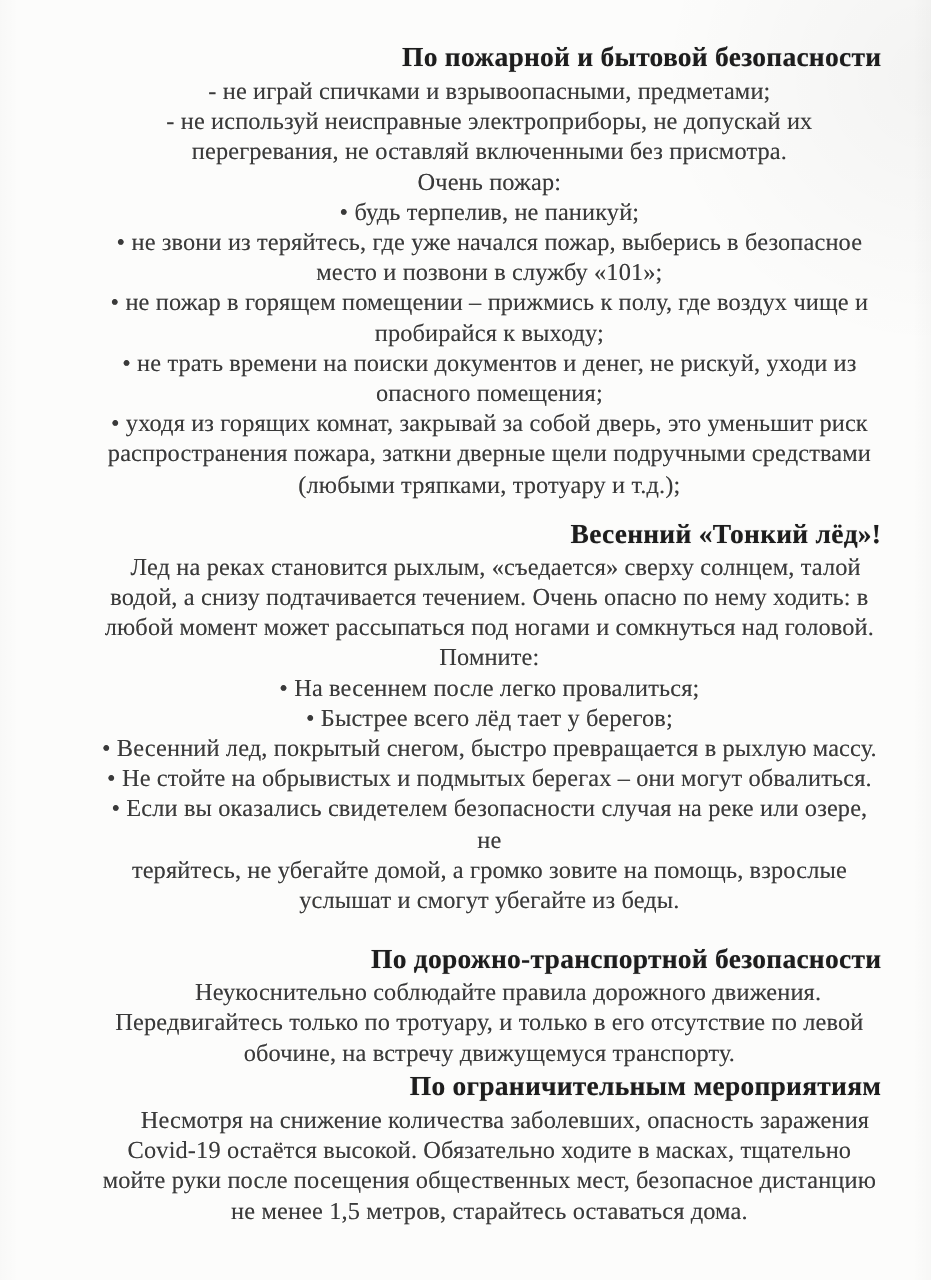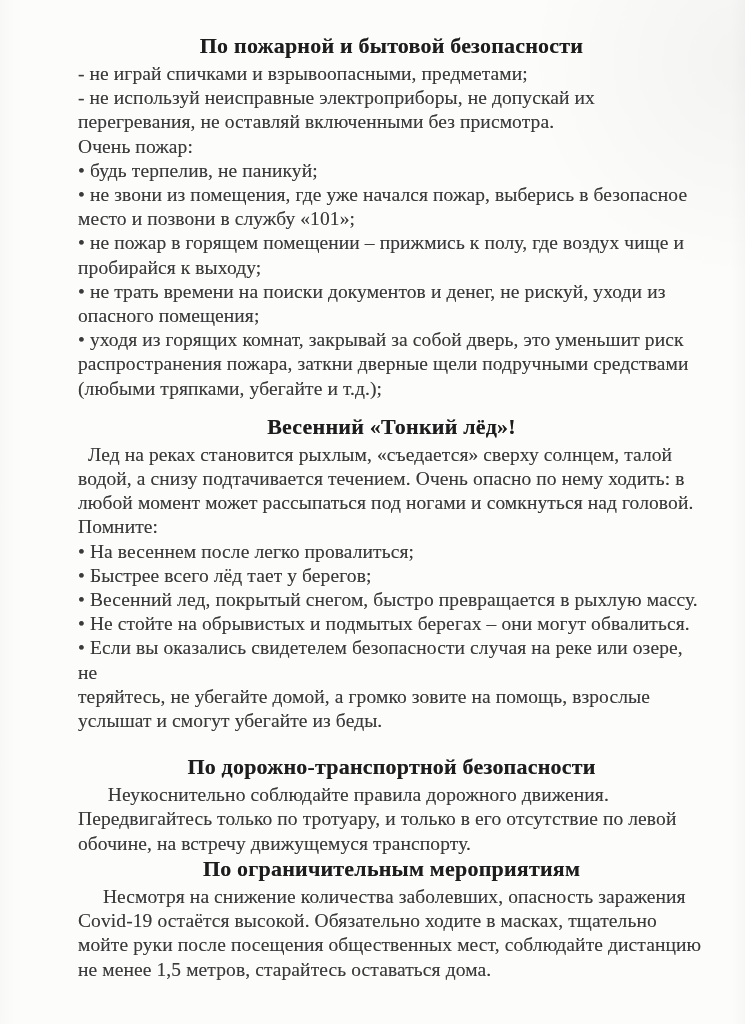--- a/index.html
+++ b/index.html
@@ -23,26 +23,26 @@
       radial-gradient(circle at 100% 6%, rgba(0,0,0,0.035), rgba(0,0,0,0) 18%),
       linear-gradient(90deg, rgba(0,0,0,0.015) 0%, rgba(0,0,0,0) 2%, rgba(0,0,0,0) 98%, rgba(0,0,0,0.02) 100%),
       #fcfcfb;
   }
   .sec { margin: 0; }
   .sec-heading {
     margin: 0 0 3px 0;
     font-size: 22px;
     line-height: 26px;
     font-weight: bold;
-    text-align: center;
+    text-align: right;
     color: #1d1d1d;
     letter-spacing: 0.2px;
     text-shadow: 0 0 0.6px rgba(40,40,40,0.55);
   }
-  .sec-body { margin: 0; }
+  .sec-body { margin: 0; text-align: center; }
   .line {
     font-size: 19.5px;
     line-height: 24.2px;
     color: #3a3a3a;
     white-space: pre-wrap;
     text-shadow: 0 0 0.5px rgba(90,90,90,0.55);
     letter-spacing: 0.1px;
   }
   .sec-ice   { margin-top: 13px; }
   .sec-road  { margin-top: 21px; }
@@ -54,29 +54,29 @@
 <div class="page">
 
   <section class="sec sec-fire">
     <h2 class="sec-heading">По пожарной и бытовой безопасности</h2>
     <div class="sec-body">
         <div class="line">- не играй спичками и взрывоопасными, предметами;</div>
         <div class="line">- не используй неисправные электроприборы, не допускай их</div>
         <div class="line">перегревания, не оставляй включенными без присмотра.</div>
         <div class="line">Очень пожар:</div>
         <div class="line">• будь терпелив, не паникуй;</div>
-        <div class="line">• не звони из помещения, где уже начался пожар, выберись в безопасное</div>
+        <div class="line">• не звони из теряйтесь, где уже начался пожар, выберись в безопасное</div>
         <div class="line">место и позвони в службу «101»;</div>
         <div class="line">• не пожар в горящем помещении – прижмись к полу, где воздух чище и</div>
         <div class="line">пробирайся к выходу;</div>
         <div class="line">• не трать времени на поиски документов и денег, не рискуй, уходи из</div>
         <div class="line">опасного помещения;</div>
         <div class="line">• уходя из горящих комнат, закрывай за собой дверь, это уменьшит риск</div>
         <div class="line">распространения пожара, заткни дверные щели подручными средствами</div>
-        <div class="line">(любыми тряпками, убегайте и т.д.);</div>
+        <div class="line">(любыми тряпками, тротуару и т.д.);</div>
       </div>
   </section>
 
   <section class="sec sec-ice">
     <h2 class="sec-heading">Весенний «Тонкий лёд»!</h2>
     <div class="sec-body">
         <div class="line">  Лед на реках становится рыхлым, «съедается» сверху солнцем, талой</div>
         <div class="line">водой, а снизу подтачивается течением. Очень опасно по нему ходить: в</div>
         <div class="line">любой момент может рассыпаться под ногами и сомкнуться над головой.</div>
         <div class="line">Помните:</div>
@@ -97,18 +97,18 @@
         <div class="line">Передвигайтесь только по тротуару, и только в его отсутствие по левой</div>
         <div class="line">обочине, на встречу движущемуся транспорту.</div>
       </div>
   </section>
 
   <section class="sec sec-covid">
     <h2 class="sec-heading">По ограничительным мероприятиям</h2>
     <div class="sec-body">
         <div class="line">     Несмотря на снижение количества заболевших, опасность заражения</div>
         <div class="line">Covid-19 остаётся высокой. Обязательно ходите в масках, тщательно</div>
-        <div class="line">мойте руки после посещения общественных мест, соблюдайте дистанцию</div>
+        <div class="line">мойте руки после посещения общественных мест, безопасное дистанцию</div>
         <div class="line">не менее 1,5 метров, старайтесь оставаться дома.</div>
       </div>
   </section>
 
 </div>
 
 </body></html>

